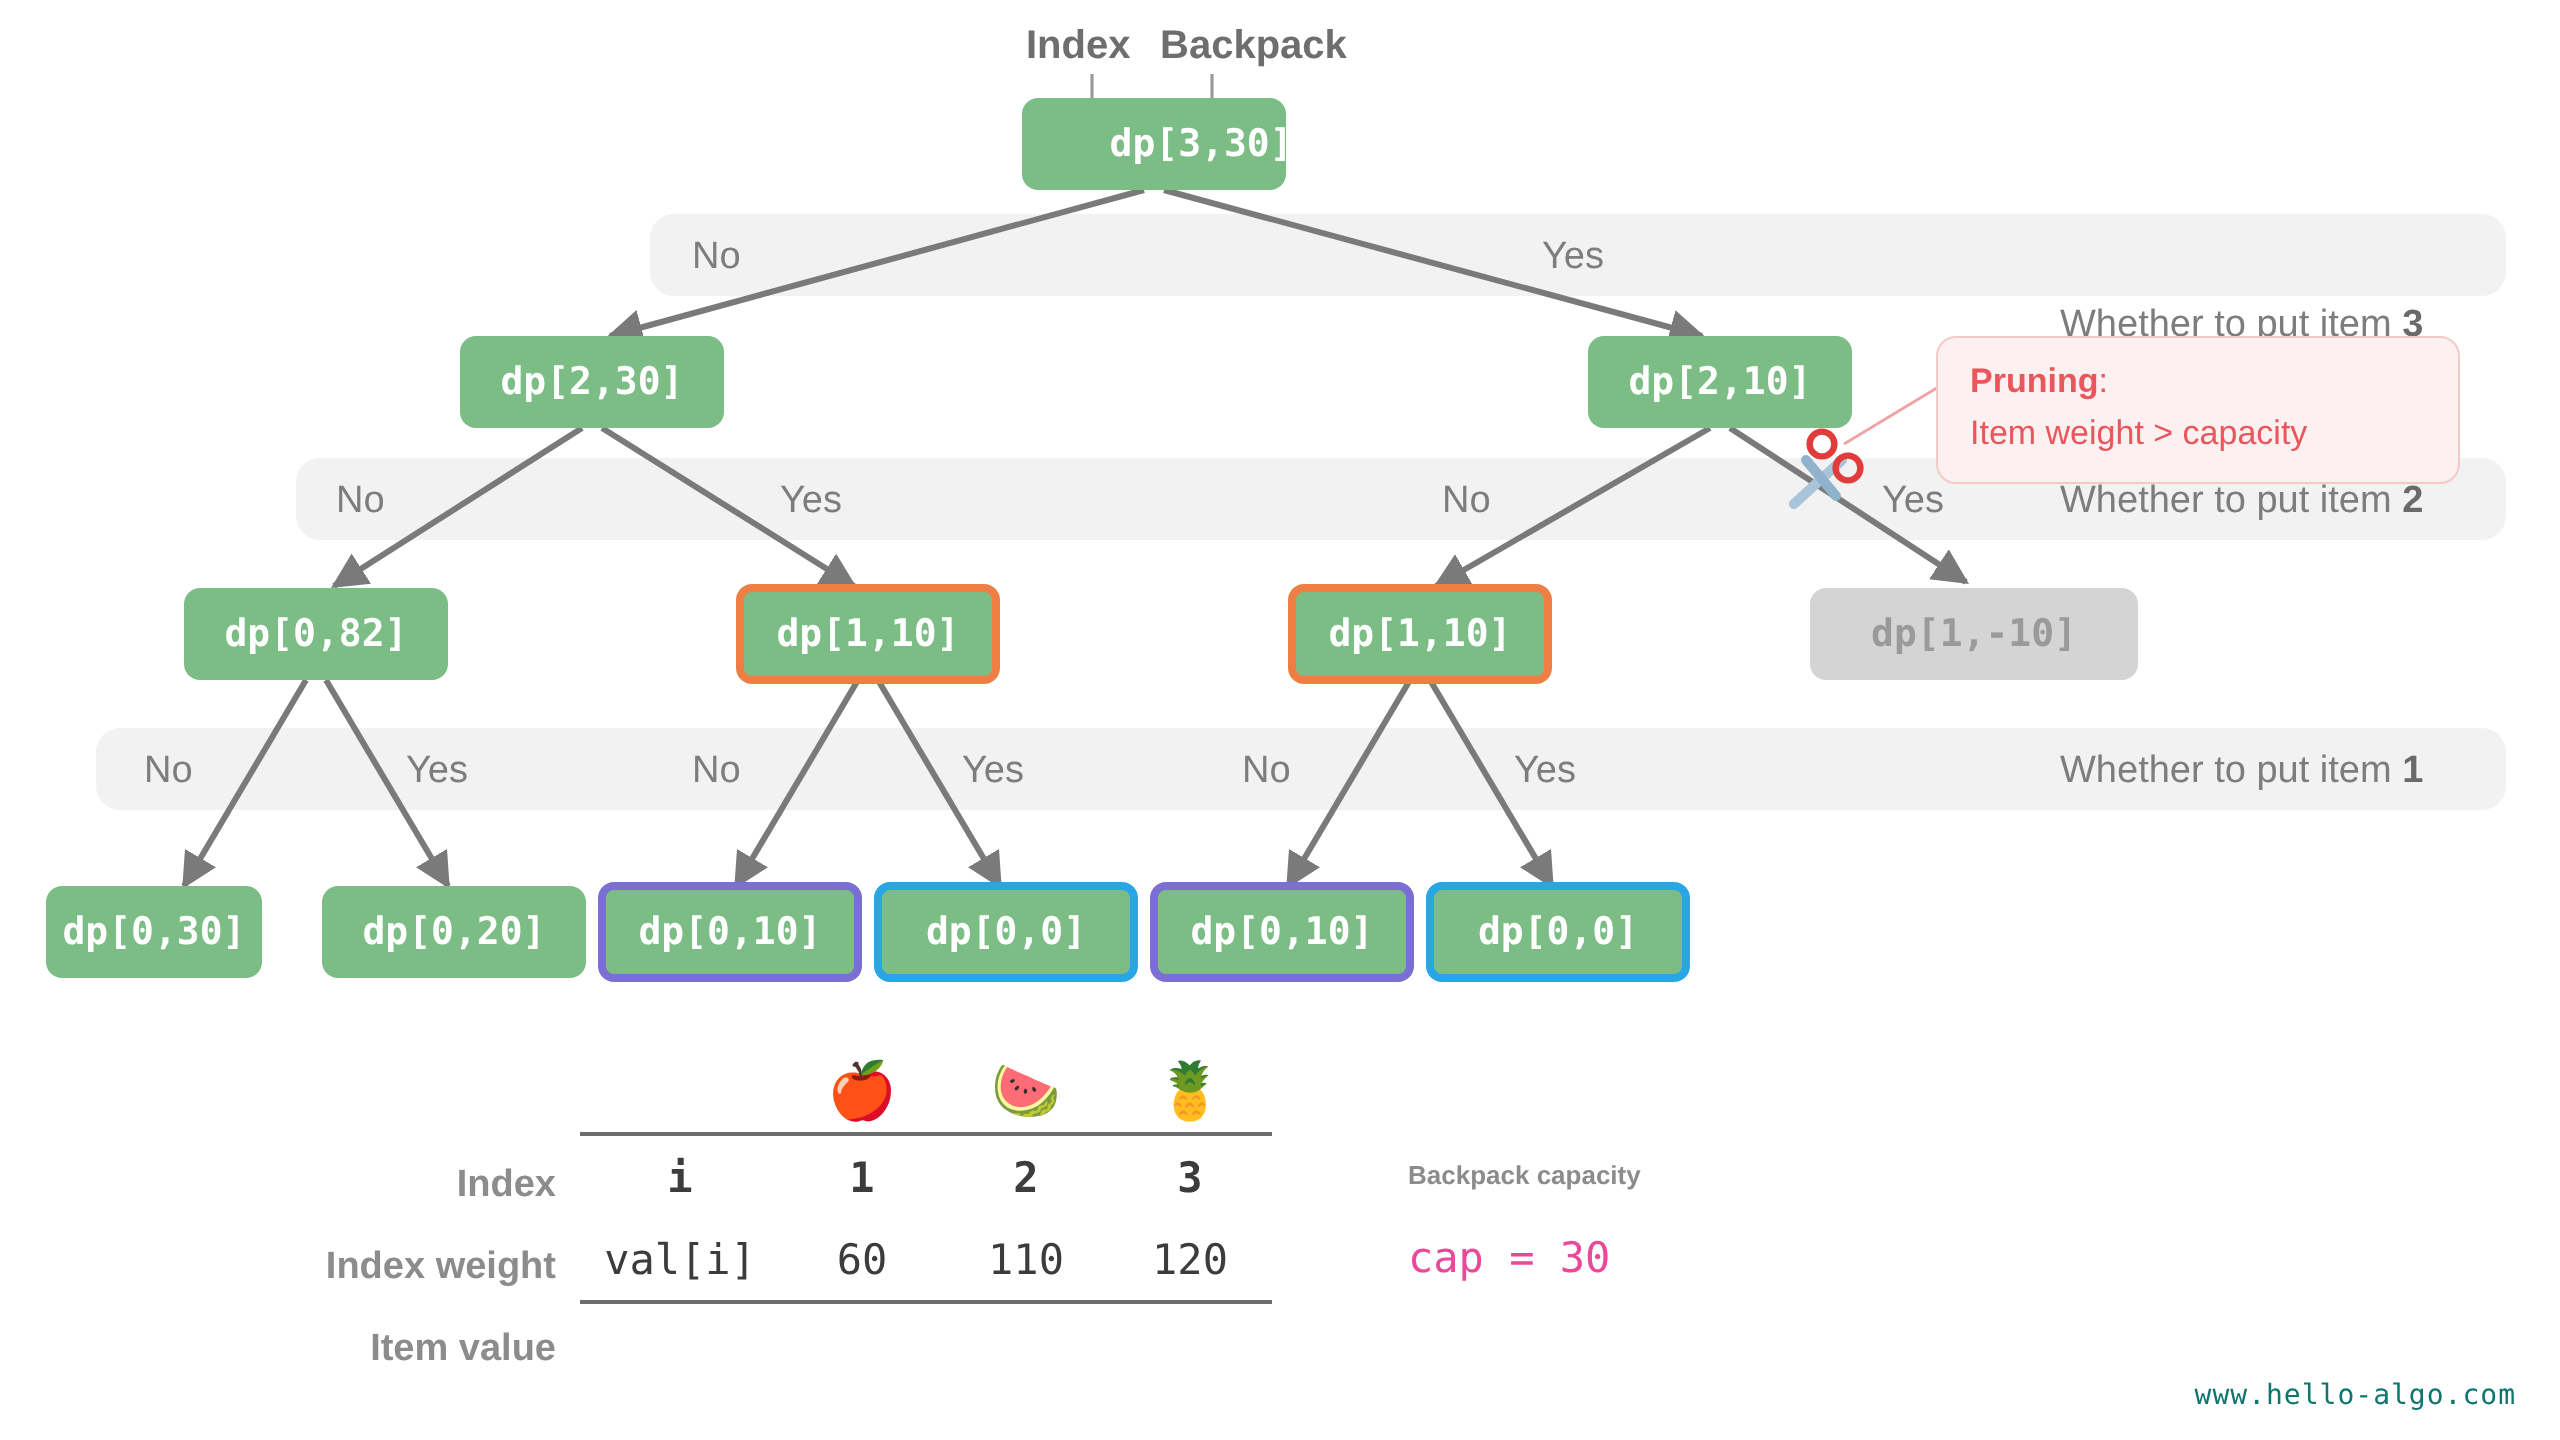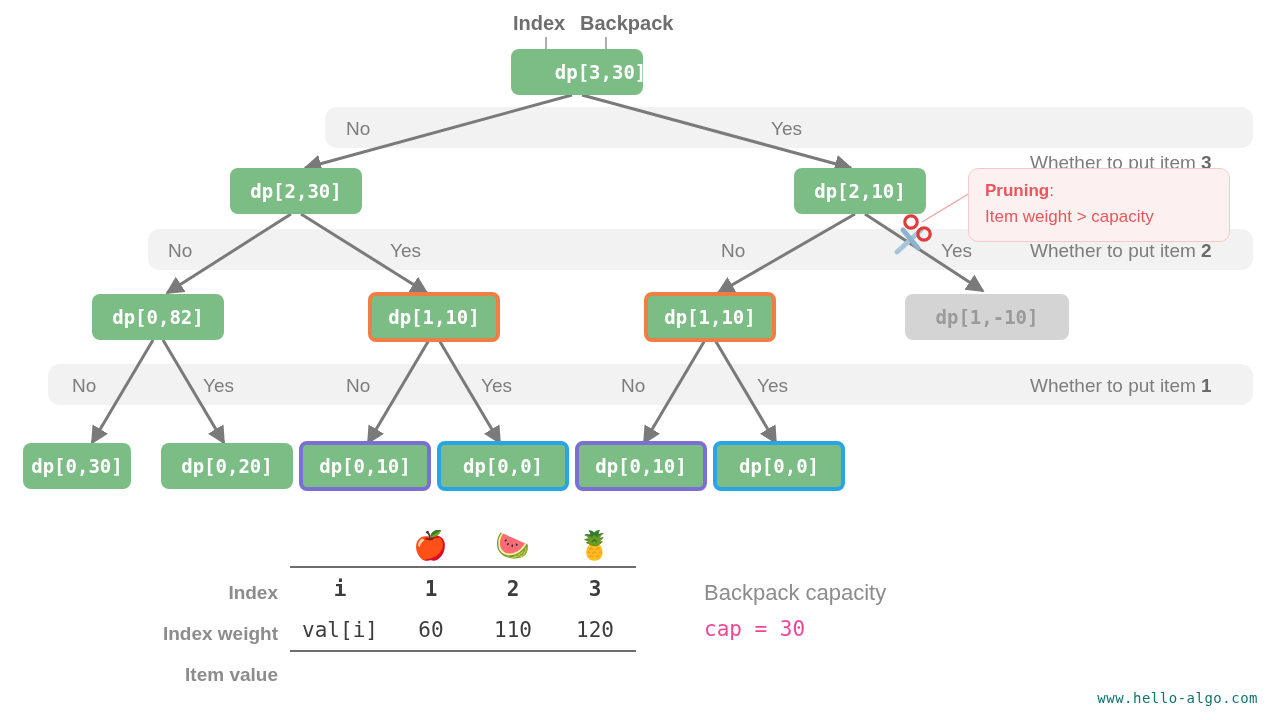--- a/index.html
+++ b/index.html
@@ -98,21 +98,21 @@
   .rowheads{position:absolute;left:0;top:525px;width:278px;height:180px;}
   .fruit{font-size:28px;line-height:1;}
   .hdr-i{font-weight:bold;}
   .hdr-n{font-family:"Liberation Sans",sans-serif;font-weight:bold;font-size:21px;}
   .rule-top{border-top:2px solid #6d6d6d;}
   .rule-mid{border-top:1px solid #cccccc;}
   .rule-bot{border-bottom:2px solid #6d6d6d;}
 
   .cap-title{
     position:absolute;
-    font-size:22px;font-weight:normal;color:#8c8c8c;white-space:nowrap;
+    font-size:13px;font-weight:bold;color:#8c8c8c;white-space:nowrap;
   }
   .cap-code{
     position:absolute;
     font-family:"DejaVu Sans Mono", monospace;
     font-size:21px;color:#ec4899;white-space:nowrap;
   }
   .watermark{
     position:absolute;right:22px;bottom:14px;
     font-family:"DejaVu Sans Mono", monospace;
     font-size:14px;color:#0f766e;letter-spacing:.5px;

